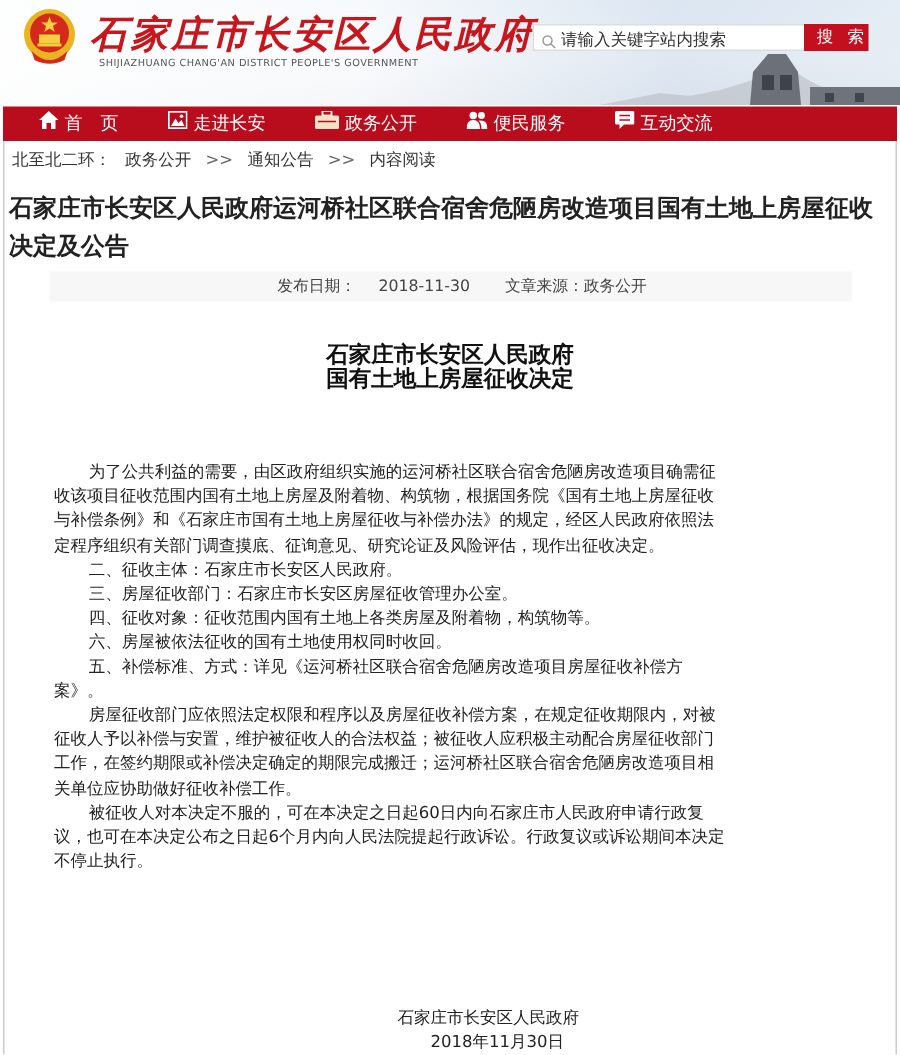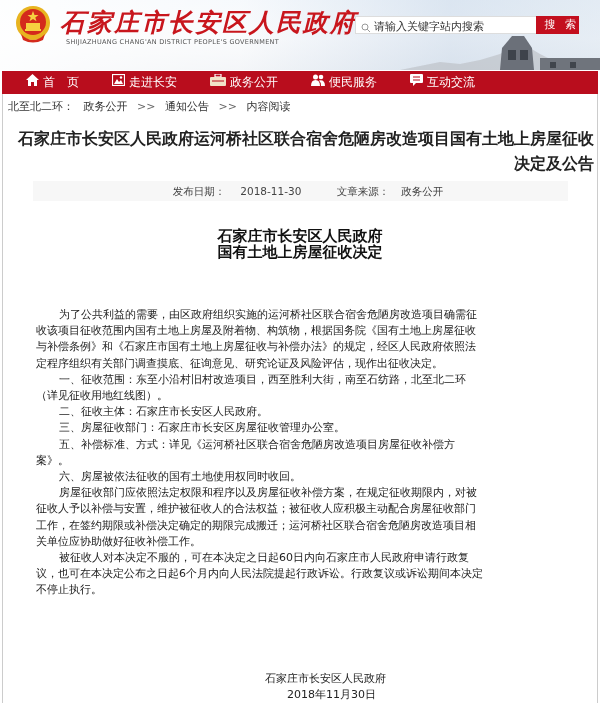--- a/index.html
+++ b/index.html
@@ -32,21 +32,21 @@
   .nav-item { display: flex; color: #fff; font-size: 12px; margin-right: 33px; cursor: pointer; white-space: nowrap; }
   .nav-item svg { margin-right: 4px; }
 
   
   .frame { position: absolute; left: 2px; top: 94px; width: 596px; height: 609px; border-left: 1px solid #ccc; border-right: 1px solid #ccc; }
 
   .breadcrumb { position: absolute; left: 8px; top: 99px; font-size: 11px; color: #333; white-space: nowrap; }
   .breadcrumb span { margin-right: 6px; }
   .breadcrumb .sep { color: #666; }
 
-  .article-title { position: absolute; left: 6px; top: 126px; width: 588px; text-align: right;
+  .article-title { position: absolute; left: 6px; top: 126px; width: 588px; text-align: left;
     font-size: 16px; font-weight: bold; color: #222; line-height: 25px; }
 
   .meta { position: absolute; left: 33px; top: 181px; width: 535px; height: 20px; background: #f7f7f7;
     text-align: center; font-size: 10.5px; line-height: 20px; color: #444; white-space: nowrap; }
   .meta span { margin: 0 10px; }
 
   .doc-heading { position: absolute; left: 100px; top: 228px; width: 400px; text-align: center;
     font-family: "DejaVu Serif", "Liberation Serif", serif; font-size: 15px; font-weight: bold; line-height: 16px; color: #111; }
 
   .body-text { position: absolute; left: 36px; top: 307px; width: 450px; font-size: 11px; line-height: 16.2px; color: #222; }
@@ -143,35 +143,35 @@
   <span class="sep">&gt;&gt;</span>
   <span>通知公告</span>
   <span class="sep">&gt;&gt;</span>
   <span>内容阅读</span>
 </div>
 
 <h1 class="article-title">石家庄市长安区人民政府运河桥社区联合宿舍危陋房改造项目国有土地上房屋征收决定及公告</h1>
 
 <div class="meta">
   <span><span style="margin:15px">发布日期：</span><span style="margin:0">2018-11-30</span></span>
-  <span><span style="margin:12px">文章来源：</span><span style="margin:0">政务公开</span></span>
+  <span><span style="margin:0">文章来源：</span><span style="margin:0">政务公开</span></span>
 </div>
 
 <div class="doc-heading">
   <div>石家庄市长安区人民政府</div>
   <div>国有土地上房屋征收决定</div>
 </div>
 
 <div class="body-text">
   <p>为了公共利益的需要，由区政府组织实施的运河桥社区联合宿舍危陋房改造项目确需征收该项目征收范围内国有土地上房屋及附着物、构筑物，根据国务院《国有土地上房屋征收与补偿条例》和《石家庄市国有土地上房屋征收与补偿办法》的规定，经区人民政府依照法定程序组织有关部门调查摸底、征询意见、研究论证及风险评估，现作出征收决定。</p>
-  <p>一、征收范围：东至小沿村旧村改造项目，西至胜利大街，南至石纺路，北至北二环（详见征收用地红线图）。</p>
   <p>二、征收主体：石家庄市长安区人民政府。</p>
   <p>三、房屋征收部门：石家庄市长安区房屋征收管理办公室。</p>
+  <p>四、征收对象：征收范围内国有土地上各类房屋及附着物，构筑物等。</p>
+  <p>六、房屋被依法征收的国有土地使用权同时收回。</p>
   <p>五、补偿标准、方式：详见《运河桥社区联合宿舍危陋房改造项目房屋征收补偿方案》。</p>
-  <p>六、房屋被依法征收的国有土地使用权同时收回。</p>
   <p>房屋征收部门应依照法定权限和程序以及房屋征收补偿方案，在规定征收期限内，对被征收人予以补偿与安置，维护被征收人的合法权益；被征收人应积极主动配合房屋征收部门工作，在签约期限或补偿决定确定的期限完成搬迁；运河桥社区联合宿舍危陋房改造项目相关单位应协助做好征收补偿工作。</p>
   <p>被征收人对本决定不服的，可在本决定之日起60日内向石家庄市人民政府申请行政复议，也可在本决定公布之日起6个月内向人民法院提起行政诉讼。行政复议或诉讼期间本决定不停止执行。</p>
 </div>
 
 <div class="signature">
   <div>石家庄市长安区人民政府</div>
   <div class="date">2018年11月30日</div>
 </div>
 
 </body></html>

